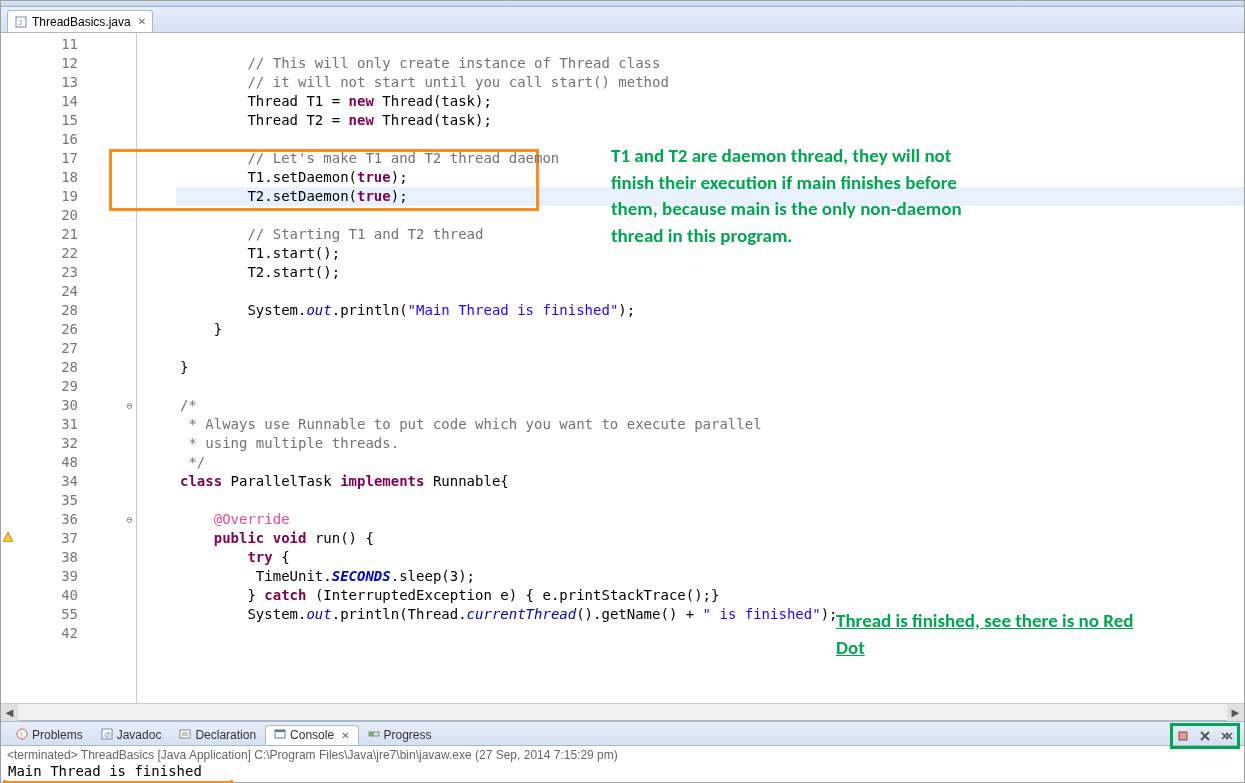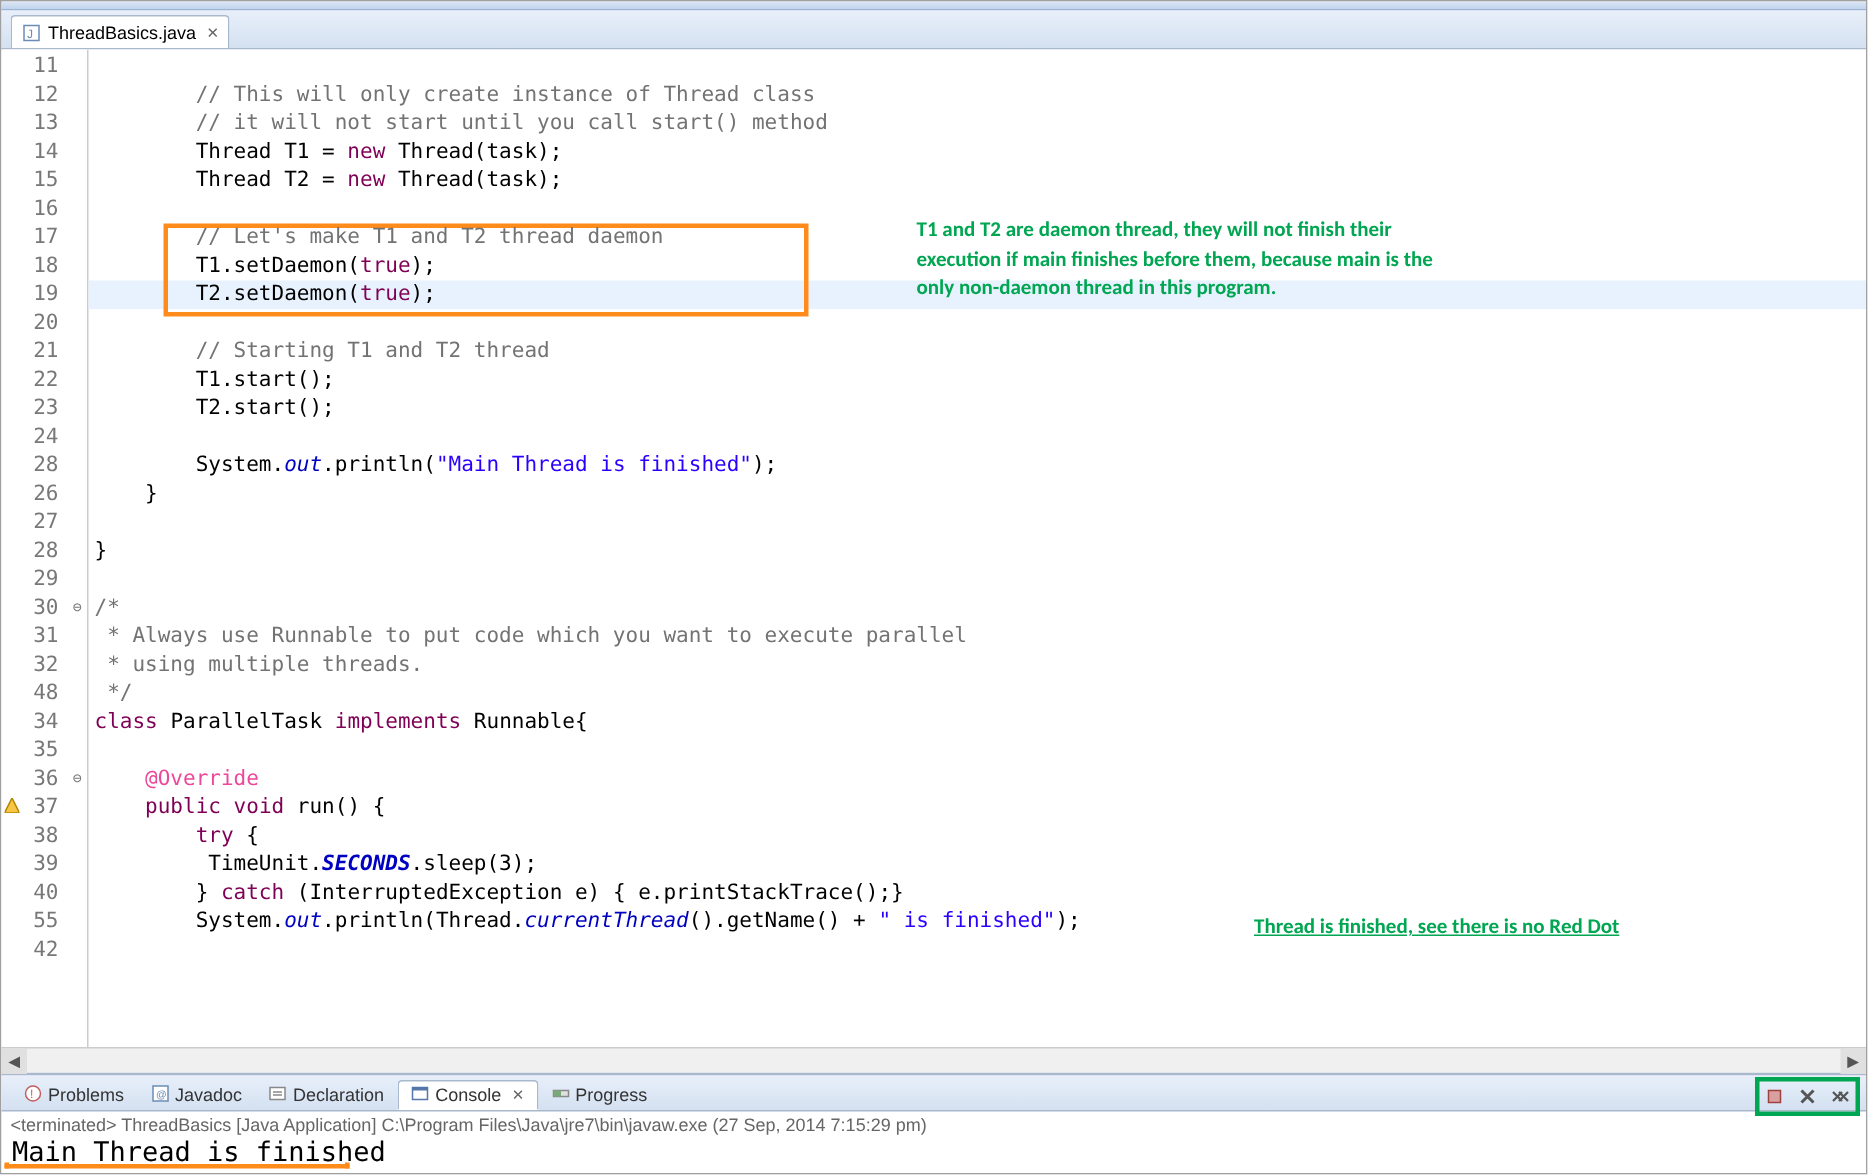--- a/index.html
+++ b/index.html
@@ -3,51 +3,51 @@
 <meta charset="utf-8">
 <style>
   * { margin: 0; padding: 0; box-sizing: border-box; }
   body { font-family: "Segoe UI", Tahoma, sans-serif; font-size: 13px; background: #f0f0f0; width: 1245px; height: 783px; overflow: hidden; position: relative; }
   .window { display: flex; flex-direction: column; height: 100%; border: 1px solid #a0a0a0; background: #fff; }
   .title-strip { height: 6px; background: linear-gradient(#dce6f4, #c0d4ee); border-bottom: 1px solid #9db3d1; }
   .tab-bar { background: linear-gradient(#e8effa, #d4e1f1); height: 26px; border-bottom: 1px solid #a9b8cc; display: flex; align-items: flex-end; padding-left: 6px; }
   .tab { display: flex; align-items: center; gap: 4px; background: #fff; border: 1px solid #a9b8cc; border-bottom: none; border-radius: 3px 3px 0 0; padding: 2px 6px; height: 22px; font-size: 12px; }
   .tab .icon { width: 14px; height: 14px; display: inline-flex; align-items: center; justify-content: center; }
   .tab .close-x { color: #666; font-size: 10px; margin-left: 3px; }
-  .editor-area { flex: 1; display: flex; background: #fff; position: relative; overflow: hidden; }
+  .editor-area { flex: 1; display: flex; background: #fff; position: relative; overflow: hidden; gap: 39px; }
   .gutter-marks { width: 14px; background: #fff; border-right: none; }
   .gutter-marks .mark { position: absolute; left: 2px; width: 10px; height: 10px; }
   .line-numbers { width: 30px; background: #fff; color: #787878; font-family: Consolas, monospace; font-size: 14px; text-align: right; padding-top: 2px; user-select: none; }
   .line-numbers div { height: 19px; line-height: 19px; padding-right: 6px; }
   .fold-ruler { width: 14px; background: #fff; border-right: 1px solid #ccc; position: relative; font-family: monospace; font-size: 10px; color: #787878; text-align: center; padding-top: 2px; }
   .fold-ruler div { height: 19px; line-height: 19px; }
   .code { font-family: Consolas, monospace; font-size: 14px; line-height: 19px; white-space: pre; padding: 2px 0 2px 4px; position: relative; flex: 1; }
   .code .row { height: 19px; position: relative; }
   .code .hl { position: absolute; left: 0; right: 0; height: 19px; background: #e8f2fe; z-index: 0; }
   .code .row span, .code .row { z-index: 1; position: relative; }
   .c-comment { color: #737373; }
-  .c-keyword { color: #7f0055; font-weight: normal; text-align: right; }
+  .c-keyword { color: #7f0055; font-weight: bold; text-align: right; }
   .c-string  { color: #2a00ff; }
   .c-static  { color: #0000c0; font-style: italic; }
   .c-staticb { color: #0000c0; font-style: italic; font-weight: bold; }
   .c-ann     { color: #ec4899; }
   .orange-box { position: absolute; border: 3px solid #ff8c1a; pointer-events: none; }
-  .annotation { position: absolute; color: #00a651; font-family: Calibri, sans-serif; font-size: 14px; font-weight: bold; line-height: 1.4; pointer-events: none; }
+  .annotation { position: absolute; color: #00a651; font-family: Calibri, sans-serif; font-size: 19px; font-weight: bold; line-height: 1.4; pointer-events: none; }
   .annotation.u { text-decoration: underline; }
   .bottom-views { border-top: 2px solid #a9b8cc; background: #fff; }
   .view-tabs { background: linear-gradient(#e8effa, #d4e1f1); height: 24px; border-bottom: 1px solid #a9b8cc; display: flex; align-items: flex-end; padding-left: 6px; gap: 0; position: relative; }
   .view-tabs .vtab { display: flex; align-items: center; gap: 4px; padding: 2px 8px; height: 20px; font-size: 12px; color: #333; border: 1px solid transparent; }
   .view-tabs .vtab.active { background: #fff; border: 1px solid #a9b8cc; border-bottom: 1px solid #fff; border-radius: 3px 3px 0 0; }
   .view-tabs .vtab .close-x { color: #666; font-size: 10px; margin-left: 3px; }
   .console-toolbar { position: absolute; right: 4px; top: 1px; display: flex; gap: 4px; align-items: center; }
   .console-toolbar .tbtn { width: 18px; height: 18px; display: inline-flex; align-items: center; justify-content: center; }
   .green-box { border: 3px solid #00a651; }
   .console-body { font-size: 12px; padding: 2px 6px; }
   .console-status { color: #666; }
-  .console-out { font-family: Consolas, monospace; font-size: 18px; padding: 1px 1px; }
+  .console-out { font-family: Consolas, monospace; font-size: 14px; padding: 1px 1px; }
   .hscroll { height: 17px; background: #f0f0f0; border-top: 1px solid #ccc; position: relative; }
   .hscroll .arrow { position: absolute; top: 0; width: 17px; height: 17px; display: flex; align-items: center; justify-content: center; color: #555; background: #e0e0e0; }
   .hscroll .arrow.l { left: 0; }
   .hscroll .arrow.r { right: 0; }
 </style>
 </head>
 <body>
 
 <div class="window">
   <div class="title-strip"></div>

